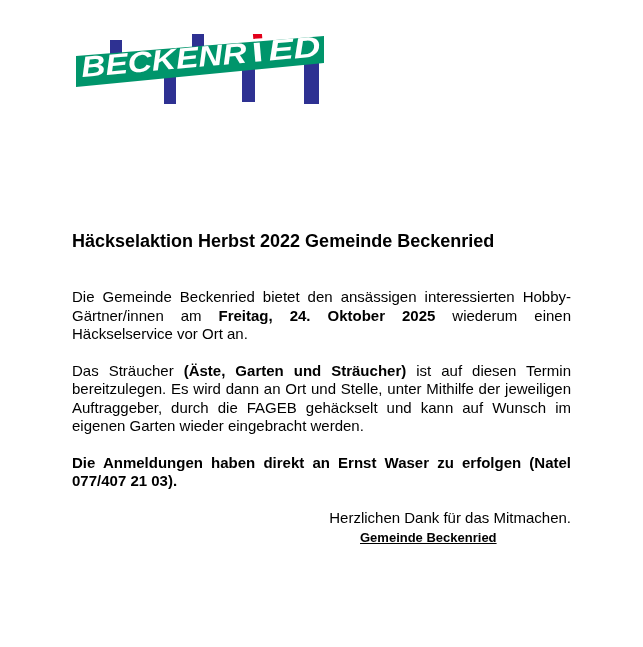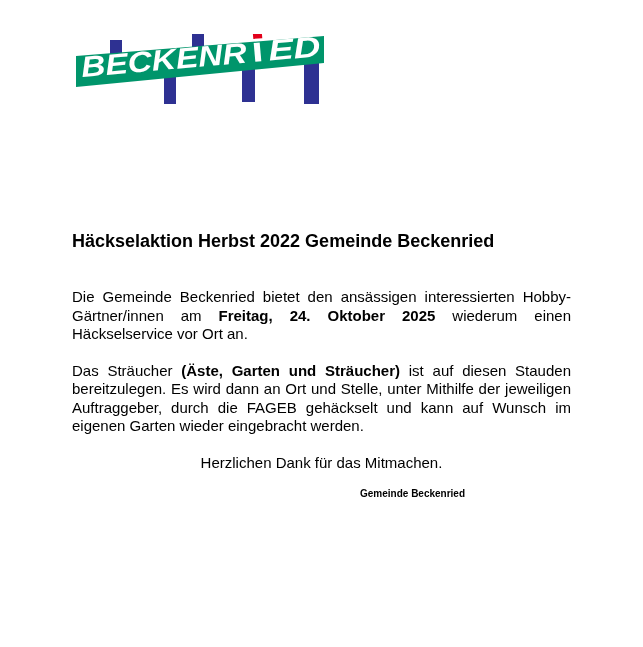--- a/index.html
+++ b/index.html
@@ -55,27 +55,28 @@
     font-weight: bold;
   }
   .body-text p {
     font-size: 15px;
     line-height: 18.5px;
     text-align: justify;
     margin-top: 18px;
   }
   .body-text p.first-para { margin-top: 36px; }
   .body-text p.bold-para { font-weight: bold; }
-  .body-text p.thanks-para { text-align: center; }
+  .body-text p.thanks-para { text-align: right; }
   .signature {
-    margin-top: 12px;
+    margin-top: 1px;
     margin-left: 288px;
-    font-size: 10px;
+    font-size: 13px;
     line-height: 19px;
     font-weight: bold;
+    text-decoration: underline;
   }
 </style>
 </head>
 <body>
 
 <div class="page">
 
   <header class="letterhead">
 
     <div class="logo-wrap">
@@ -101,22 +102,23 @@
         </g>
       </svg>
     </div>
   </header>
 
   <main class="body-text">
     <h1 class="doc-title">Häckselaktion Herbst 2022 Gemeinde Beckenried</h1>
 
     <p class="first-para"><span>Die Gemeinde Beckenried bietet den ansässigen interessierten Hobby-Gärtner/innen am </span><strong>Freitag, 24. Oktober 2025</strong><span> wiederum einen Häckselservice vor Ort an.</span></p>
 
-    <p><span>Das Sträucher </span><strong>(Äste, Garten und Sträucher)</strong><span> ist auf diesen Stauden bereitzulegen. Es wird dann an Ort und Stelle, unter Mithilfe der jeweiligen Auftraggeber, durch die FAGEB gehäckselt und kann auf Wunsch im eigenen Garten wieder eingebracht werden.</span></p>
+    <p><span>Das Sträucher </span><strong>(Äste, Garten und Sträucher)</strong><span> ist auf diesen Termin bereitzulegen. Es wird dann an Ort und Stelle, unter Mithilfe der jeweiligen Auftraggeber, durch die FAGEB gehäckselt und kann auf Wunsch im eigenen Garten wieder eingebracht werden.</span></p>
 
+    <p class="bold-para">Die Anmeldungen haben direkt an Ernst Waser zu erfolgen (Natel 077/407 21 03).</p>
 
 
     <p class="thanks-para">Herzlichen Dank für das Mitmachen.</p>
 
     <div class="signature">Gemeinde Beckenried</div>
   </main>
 
 </div>
 
 </body></html>

